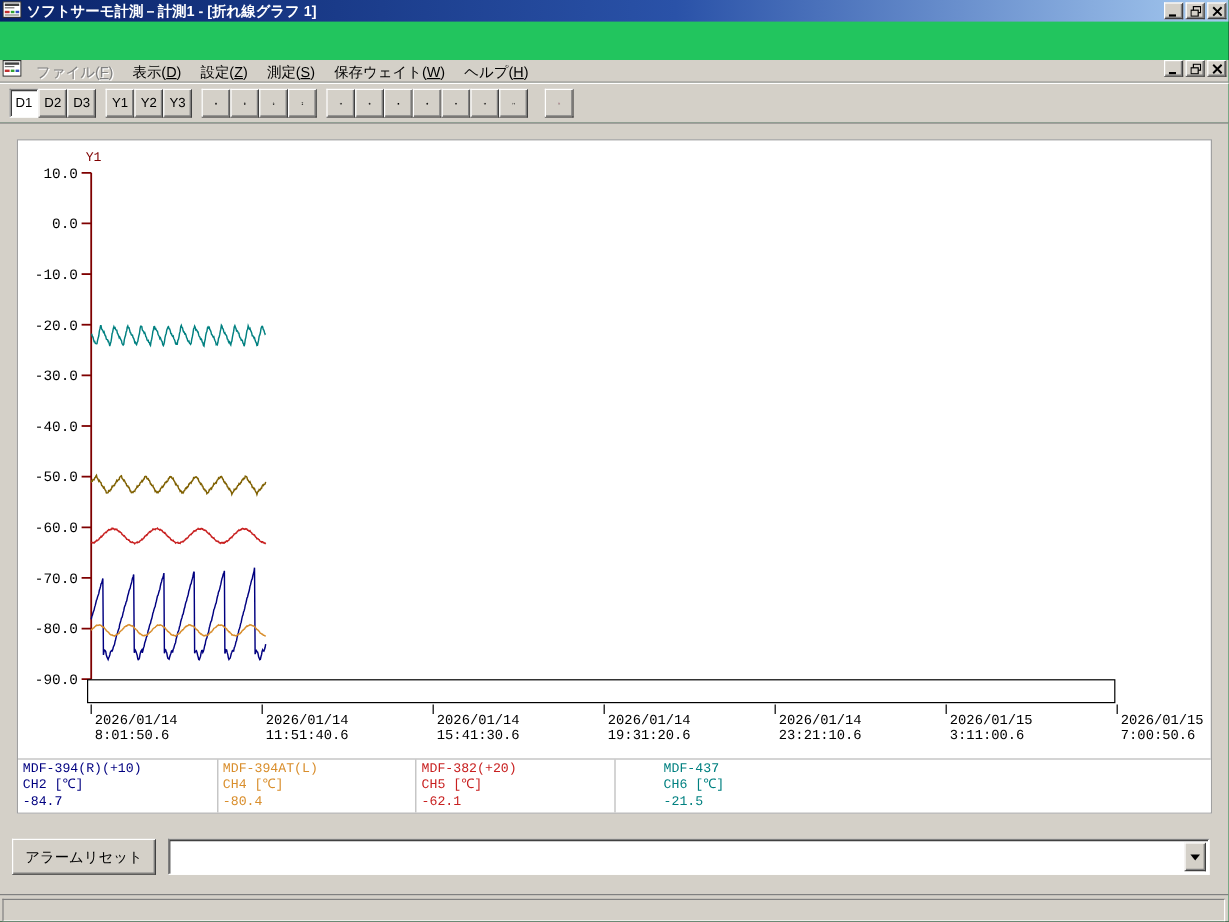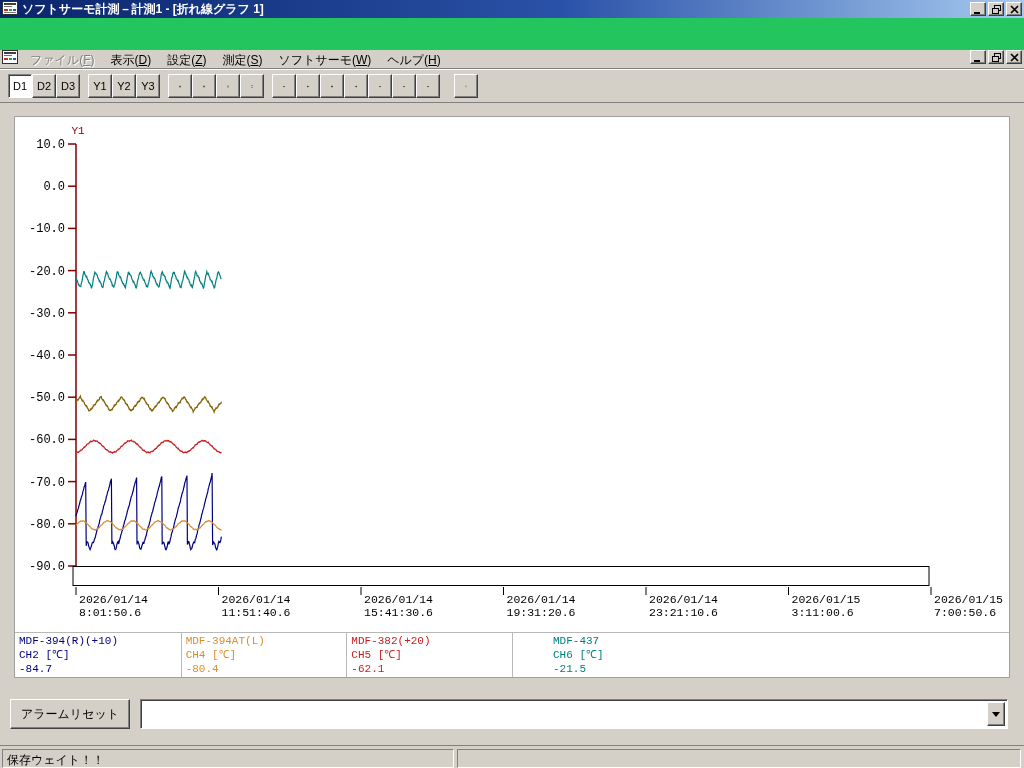--- a/index.html
+++ b/index.html
@@ -123,21 +123,21 @@
           <rect x="2" y="8" width="4" height="2" fill="#c03030"></rect>
           <rect x="7" y="8" width="3" height="2" fill="#30a030"></rect>
           <rect x="11" y="8" width="3" height="2" fill="#3050c0"></rect>
         </svg>
     </span>
     <nav style="display:flex;">
         <span class="menu-item disabled"><span>ファイル</span><span>(</span><u>F</u><span>)</span></span>
         <span class="menu-item"><span>表示</span><span>(</span><u>D</u><span>)</span></span>
         <span class="menu-item"><span>設定</span><span>(</span><u>Z</u><span>)</span></span>
         <span class="menu-item"><span>測定</span><span>(</span><u>S</u><span>)</span></span>
-        <span class="menu-item"><span>ソフトサーモ</span><span>(</span><u>W</u><span>)</span></span>
+        <span class="menu-item"><span>保存ウェイト</span><span>(</span><u>W</u><span>)</span></span>
         <span class="menu-item"><span>ヘルプ</span><span>(</span><u>H</u><span>)</span></span>
       </nav>
     <span class="menu-spacer"></span>
     <button class="winbtn">
         <svg width="9" height="9">
           <rect x="0" y="7" width="6" height="2" fill="#000"></rect>
         </svg>
       </button>
     <button class="winbtn">
         <svg width="9" height="9">
@@ -322,21 +322,20 @@
       <div class="combo">
         <div class="combo-field"></div>
         <button class="combo-btn">
             <span class="down-tri"></span>
           </button>
       </div>
     </div>
   </div>
 
   <div class="statusbar">
-    <div class="status-panel p1">保存ウェイト！！</div>
     <div class="status-panel p2"></div>
   </div>
 
   <div class="taskbar">
     <button class="start-btn">
       <span>
         <svg width="16" height="14" viewBox="0 0 16 14">
             <polygon points="2,3 7,2 7,7 2,7" fill="#d03020"></polygon>
             <polygon points="8,2 14,1 14,7 8,7" fill="#30a030"></polygon>
             <polygon points="2,8 7,8 7,12 2,11" fill="#2858c8"></polygon>

